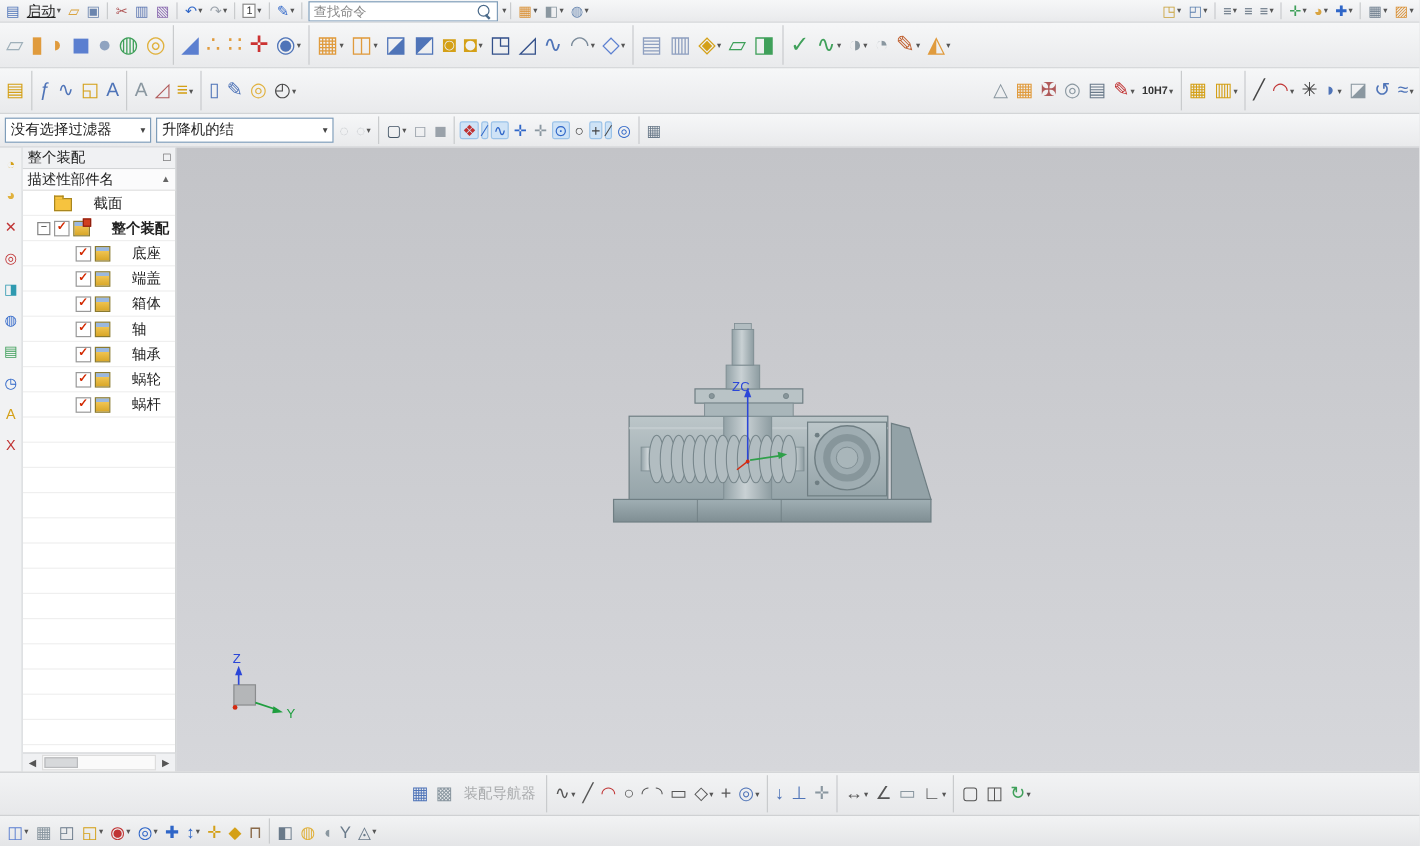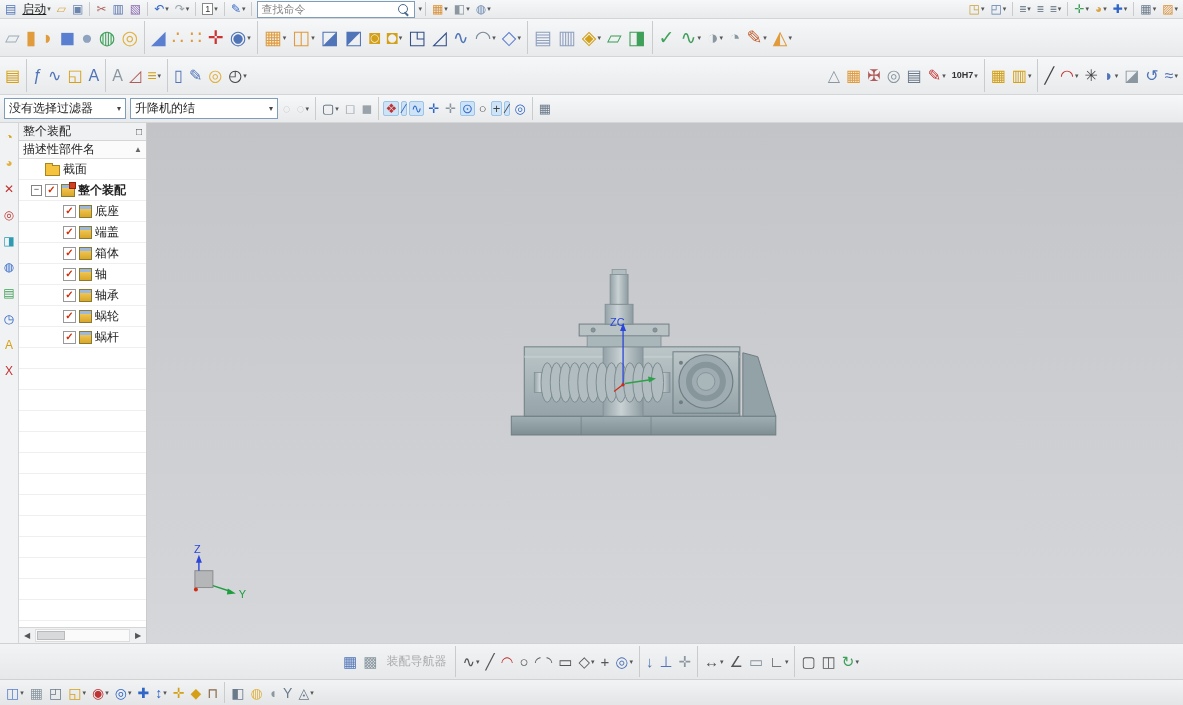--- a/index.html
+++ b/index.html
@@ -42,21 +42,21 @@
   .left-strip{width:18px;background:#f1f2f3;border-right:1px solid #d3d5d7;display:flex;flex-direction:column;align-items:center;padding-top:8px;gap:14px;flex:0 0 auto;}
   .left-strip .tb-btn{margin:0;padding:0;}
 
   .navigator{width:127px;background:#fff;border-right:1px solid #c9cbcd;display:flex;flex-direction:column;flex:0 0 auto;}
   .nav-title{height:17px;display:flex;align-items:center;justify-content:space-between;background:#f0f1f3;border-bottom:1px solid #d3d5d7;padding:0 4px;white-space:nowrap;overflow:hidden;}
   .nav-win{font-size:10px;color:#444;}
   .nav-colhead{height:17px;display:flex;align-items:center;justify-content:space-between;background:#fbfbfc;border-bottom:1px solid #e0e0e0;padding:0 4px;white-space:nowrap;overflow:hidden;}
   .sort-arrow{font-size:8px;color:#666;}
   .nav-tree{flex:1;overflow:hidden;}
   .tree-row{height:20px;display:flex;align-items:center;border-bottom:1px solid #efefef;white-space:nowrap;overflow:hidden;}
-  .tree-label{margin-left:3px;font-family:Liberation Serif, serif;}
+  .tree-label{margin-left:18px;font-family:Liberation Serif, serif;}
   .bold{font-weight:bold;}
   .expander{width:9px;height:9px;border:1px solid #848484;background:#fff;font-size:9px;line-height:7px;text-align:center;color:#333;margin-right:3px;flex:none;}
   .checkbox{width:11px;height:11px;border:1px solid #999;background:#fff;color:#d22800;font-size:10px;line-height:10px;text-align:center;font-weight:bold;margin-right:3px;flex:none;}
   .ic{flex:none;display:inline-block;}
   .ic-folder{width:13px;height:9px;background:#f6c33f;border:1px solid #a8861f;position:relative;margin-top:2px;}
   .ic-folder::before{content:"";position:absolute;top:-3px;left:-1px;width:6px;height:2px;background:#f6c33f;border:1px solid #a8861f;border-bottom:none;}
   .ic-part{width:11px;height:11px;background:linear-gradient(180deg,#9ab8e0 0%,#9ab8e0 30%,#f0c452 30%,#d9a728 100%);border:1px solid #8a7a30;}
   .ic-assembly{width:12px;height:11px;background:linear-gradient(180deg,#9ab8e0 0%,#9ab8e0 30%,#f0c452 30%,#d9a728 100%);border:1px solid #8a7a30;position:relative;}
   .ic-assembly::after{content:"";position:absolute;right:-2px;top:-3px;width:5px;height:5px;background:#d04020;border:1px solid #902010;}
   .nav-scroll{height:15px;display:flex;align-items:center;background:#f0f1f3;border-top:1px solid #d3d5d7;padding:0 2px;gap:2px;flex:0 0 auto;}

